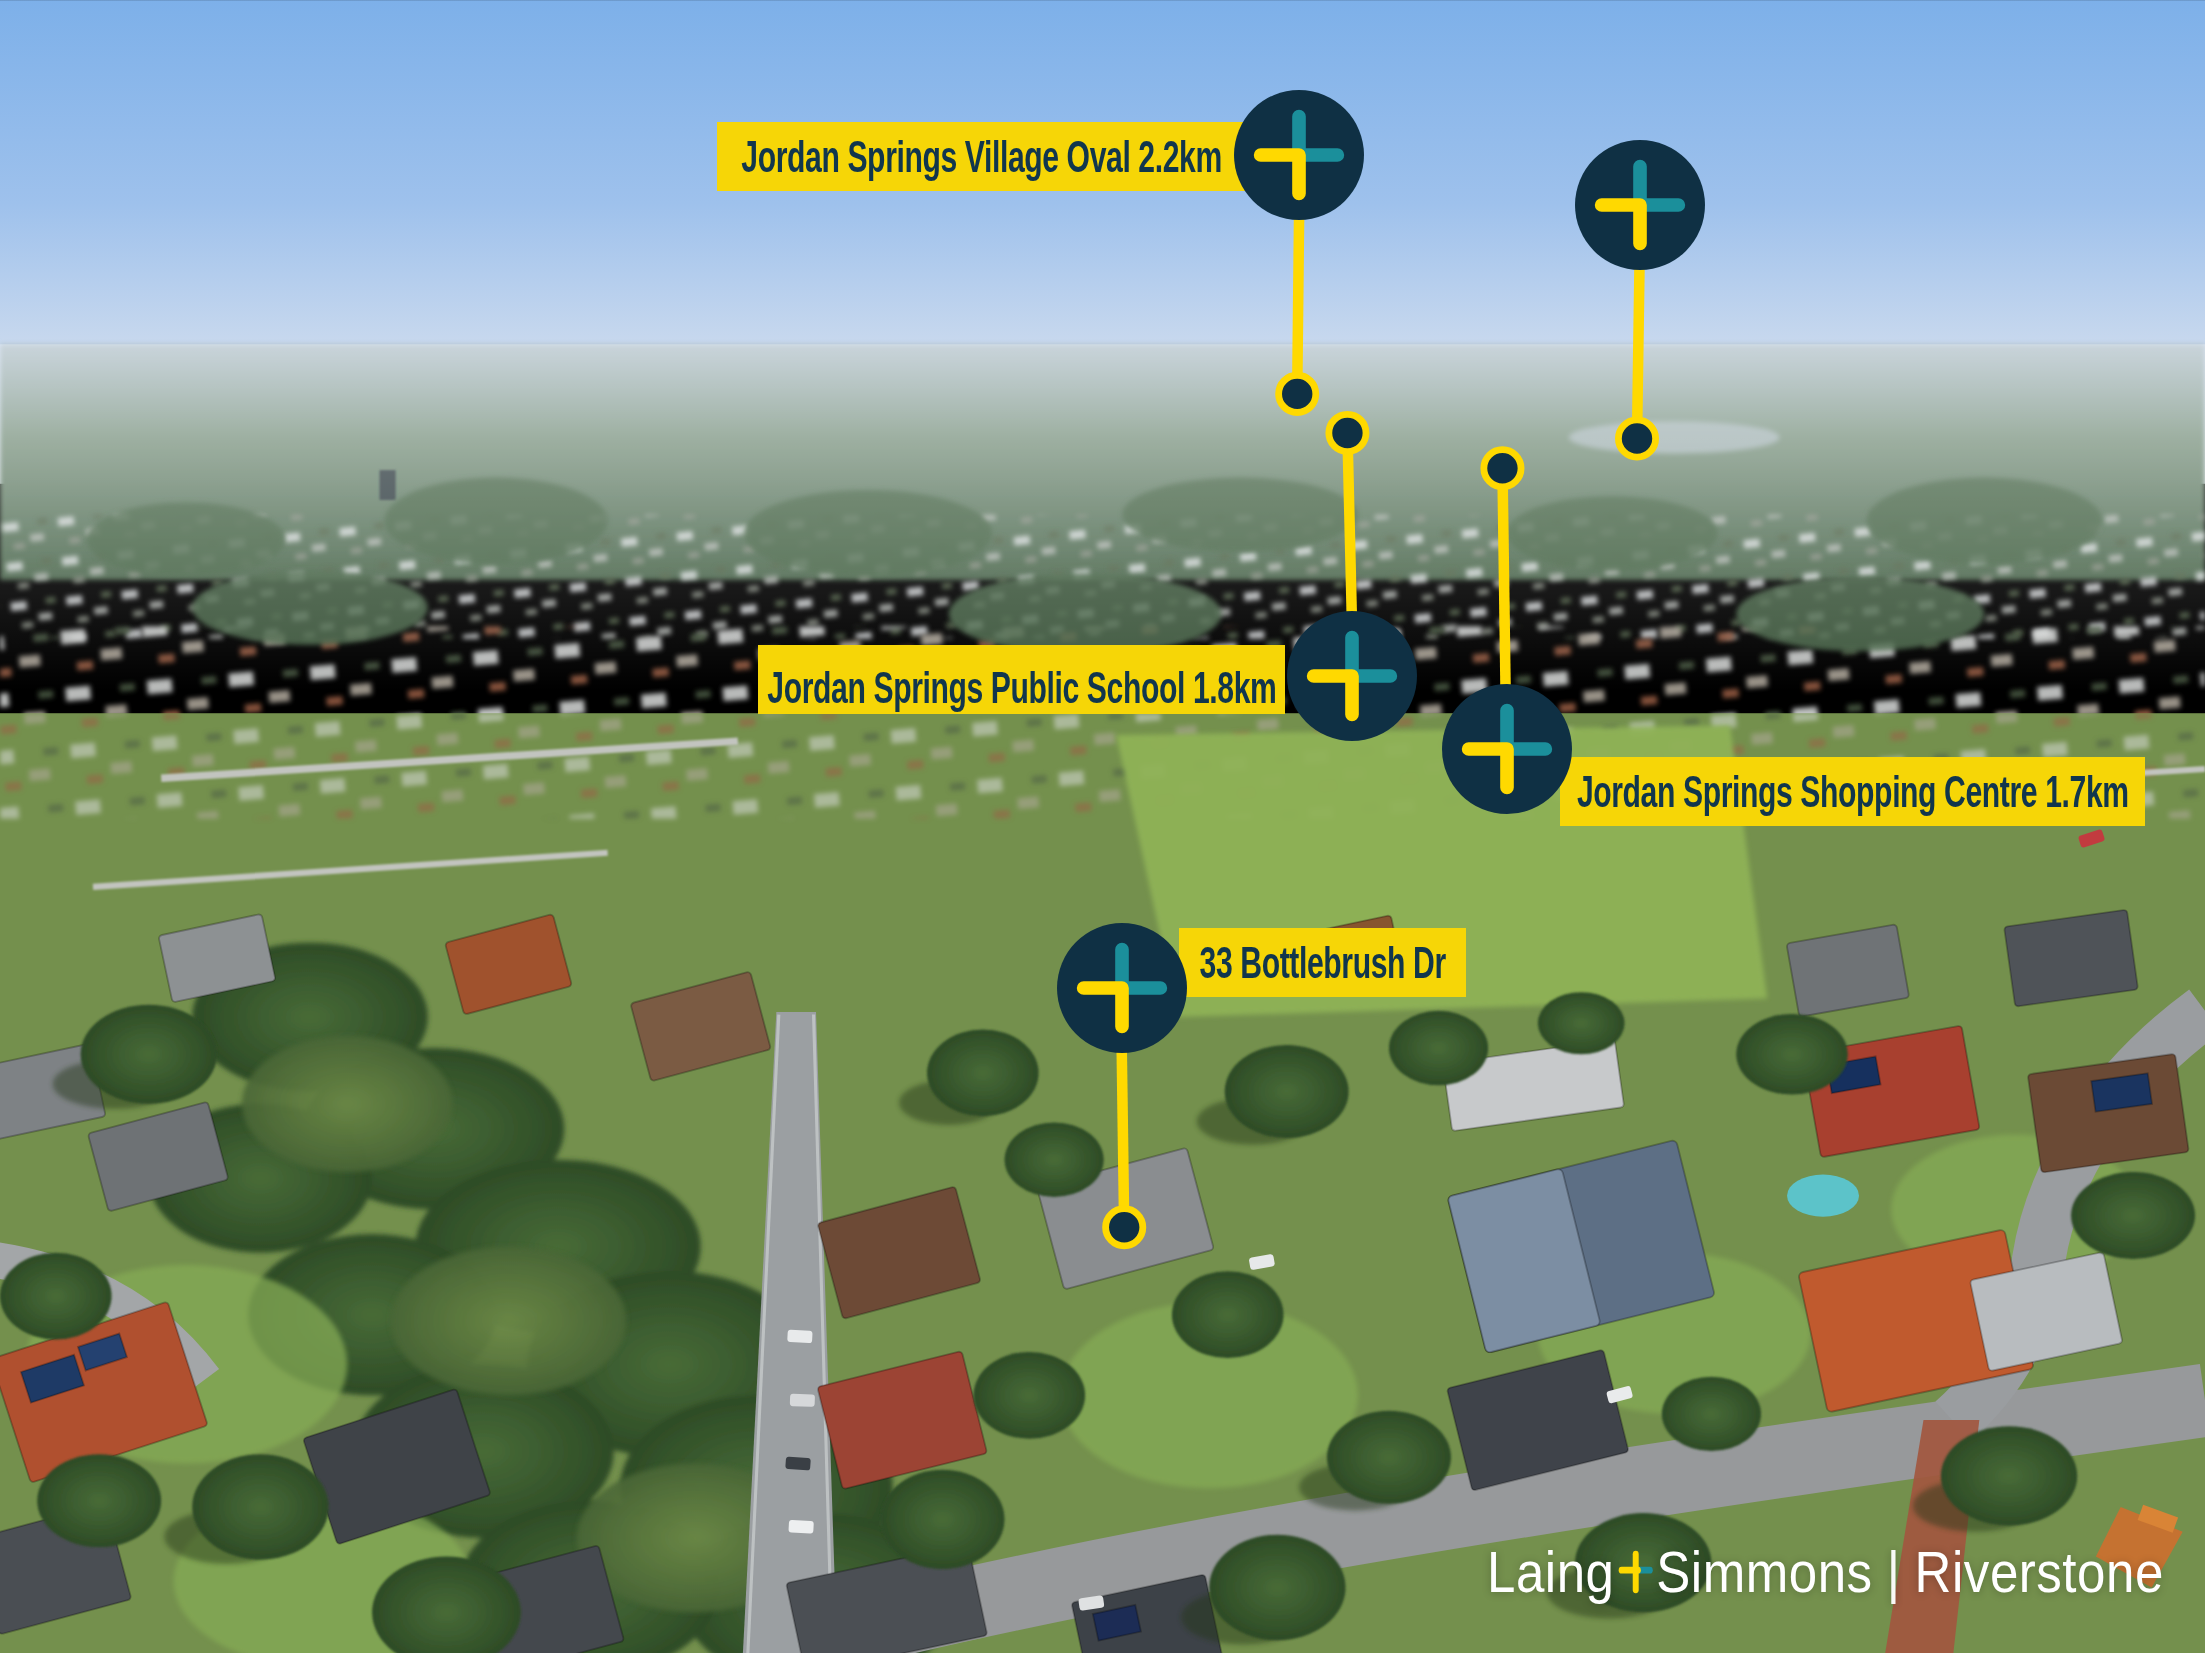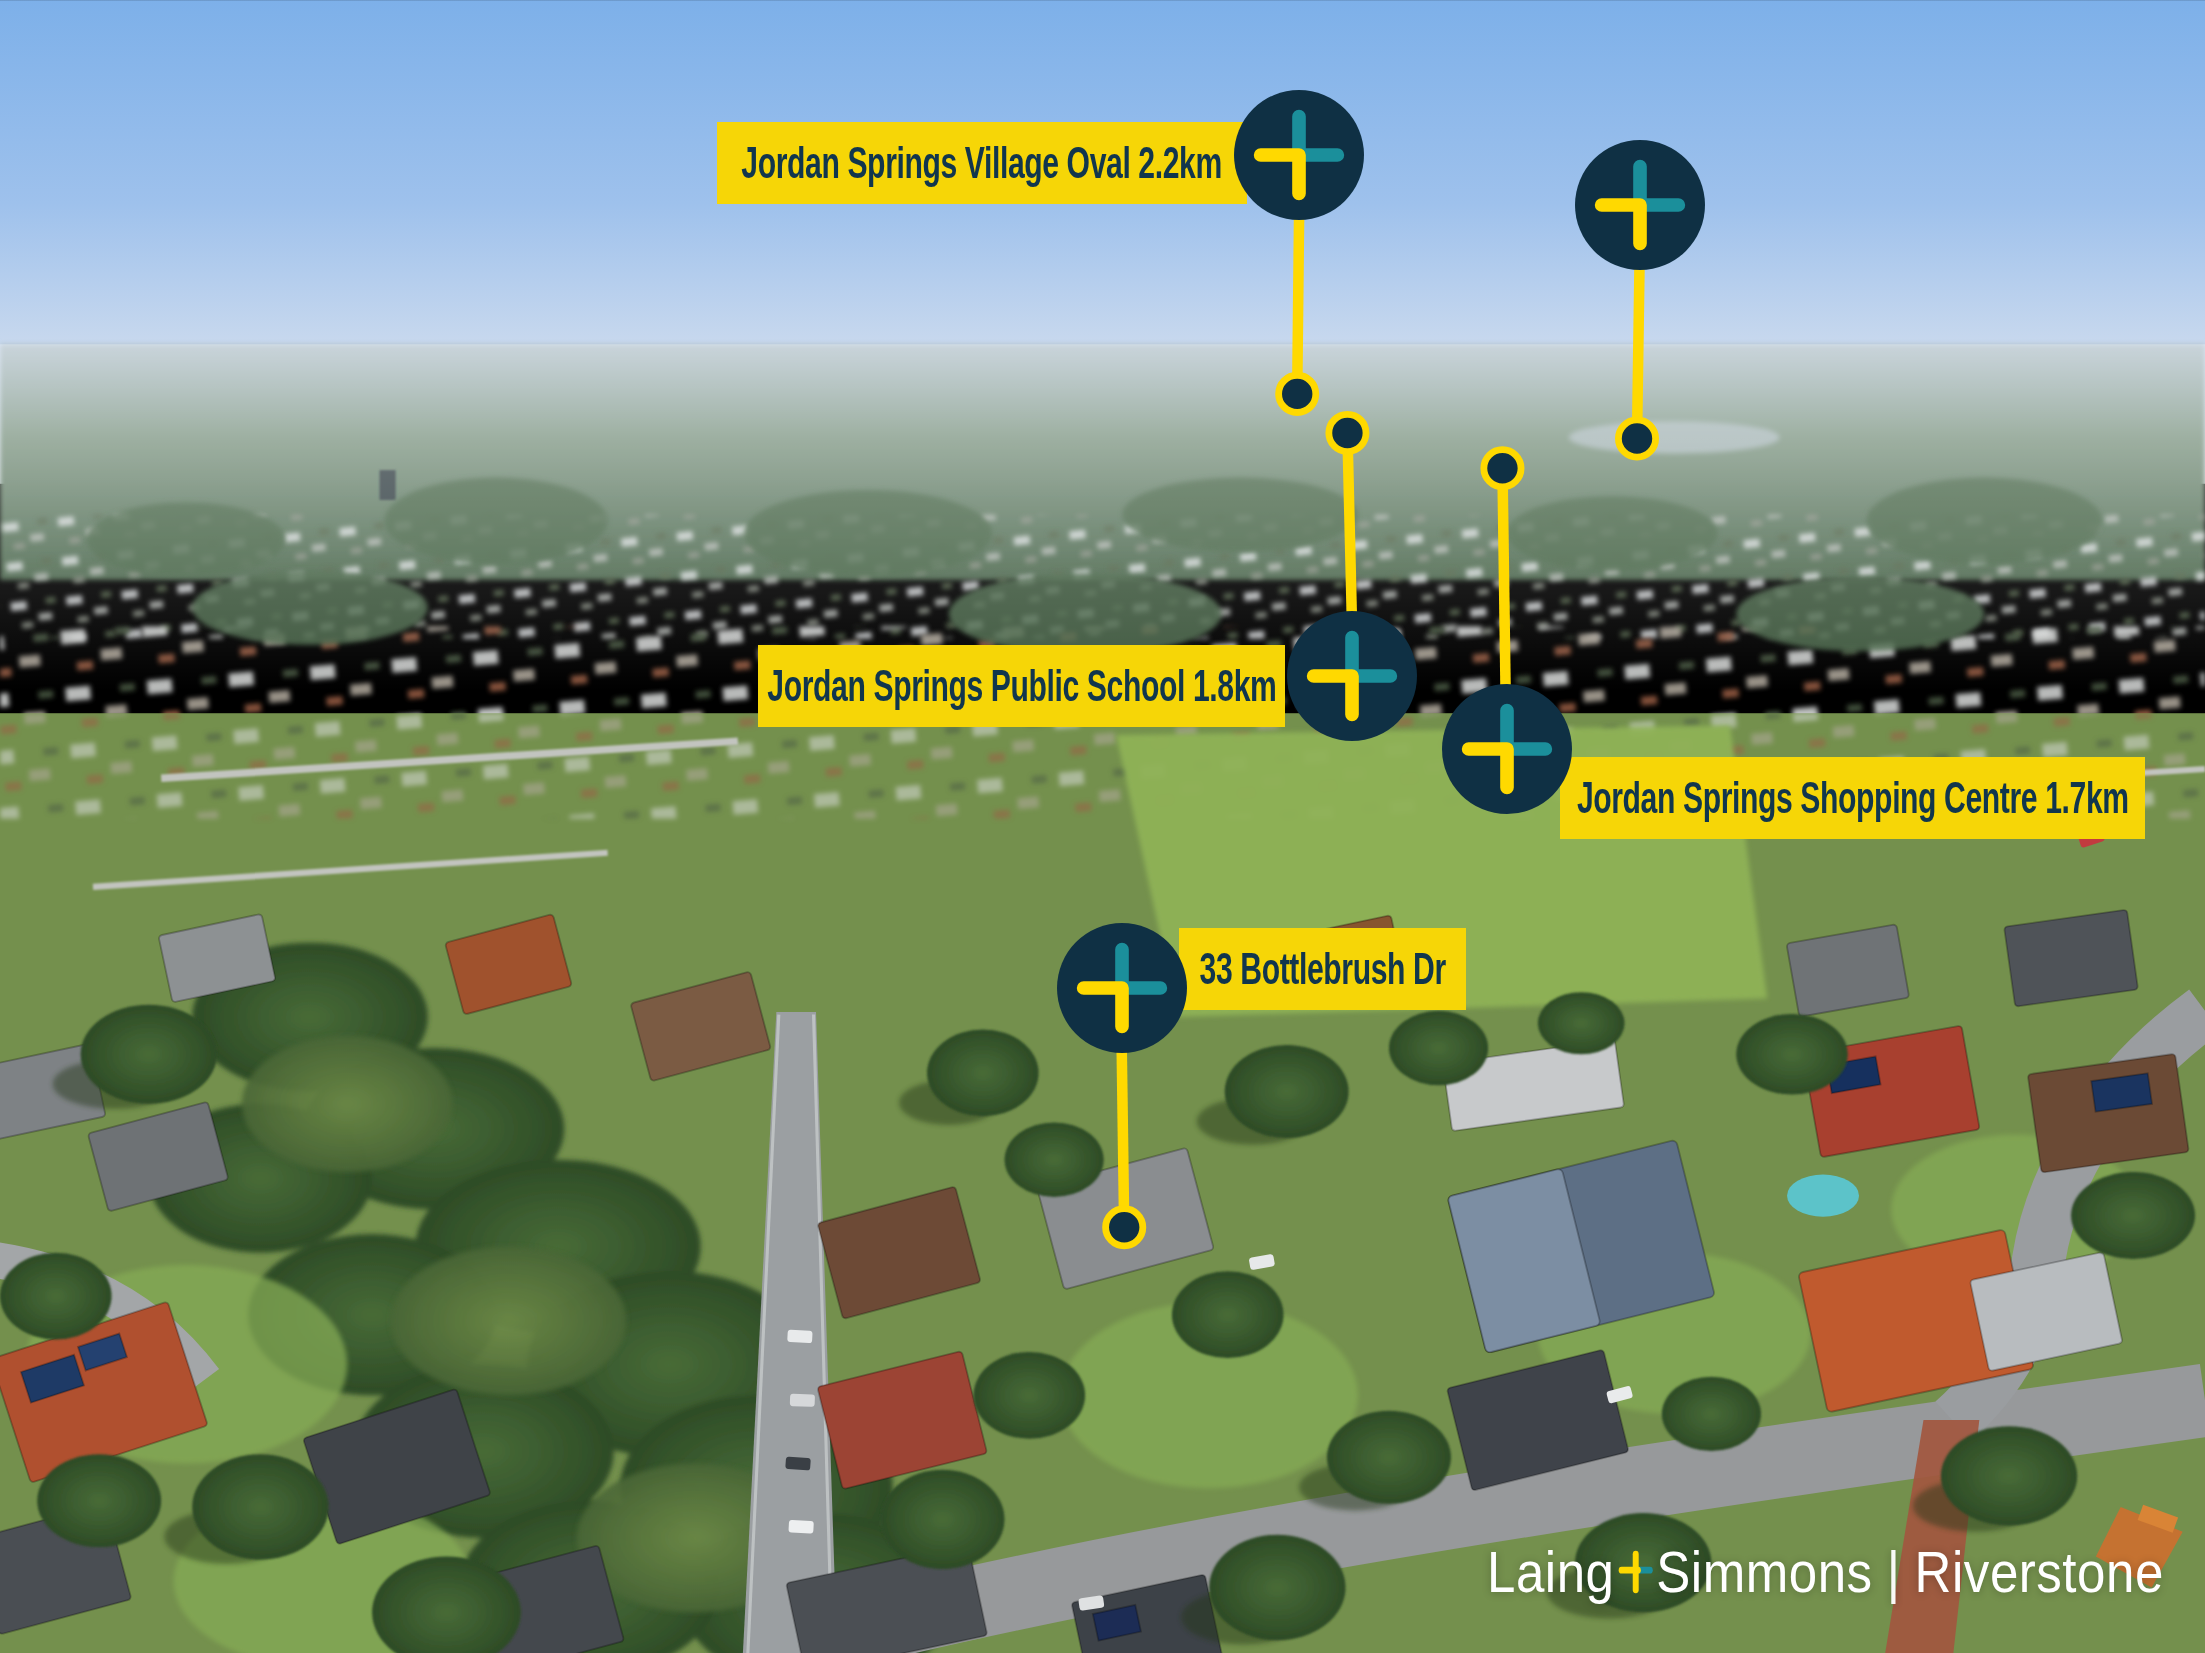--- a/index.html
+++ b/index.html
@@ -1,21 +1,21 @@
 <!DOCTYPE html>
 <html style="font-size:10px"><head>
 <meta charset="utf-8">
 <style>
   html,body{margin:0;padding:0;background:#000;}
   .stage{position:relative;width:2205px;height:1654px;overflow:hidden;
          font-family:"Liberation Sans",sans-serif;}
   .bg,.overlay{position:absolute;left:0;top:0;}
   .overlay{pointer-events:none;}
   
-  .mlabel{position:absolute;height:82px;background:#F6D607;
+  .mlabel{position:absolute;height:69px;background:#F6D607;
           display:flex;align-items:center;justify-content:center;z-index:3;}
   .mlabel span{font-weight:700;font-size:45px;color:#11364D;
                letter-spacing:-0.6px;white-space:nowrap;
                transform:scaleX(.67);transform-origin:center;}
   
   .badge{position:absolute;width:130px;height:130px;z-index:4;}
   
   .logo{position:absolute;left:1487px;top:1538px;z-index:5;
         display:flex;align-items:center;color:#FFFFFF;
         font-size:58px;font-weight:300;letter-spacing:0.6px;
@@ -288,21 +288,21 @@
       <circle cx="2640" cy="707" r="30"></circle>
       <circle cx="2173" cy="698" r="30"></circle>
       <circle cx="2423" cy="755" r="30"></circle>
       <circle cx="1813" cy="1979" r="30"></circle>
     </g>
   </svg>
 
   <div class="mlabel" style="left:717px;top:122px;width:530px;">
     <span>Jordan Springs Village Oval 2.2km</span>
   </div>
-  <div class="mlabel" style="left:758px;top:645px;width:527px;">
+  <div class="mlabel" style="left:758px;top:645px;width:527px;align-items:flex-end;">
     <span>Jordan Springs Public School 1.8km</span>
   </div>
   <div class="mlabel" style="left:1560px;top:713px;width:585px;margin-top:44px;">
     <span>Jordan Springs Shopping Centre 1.7km</span>
   </div>
   <div class="mlabel" style="left:1179px;top:928px;width:287px;">
     <span>33 Bottlebrush Dr</span>
   </div>
 
   <div class="badge" style="left:1234px;top:90px;">

